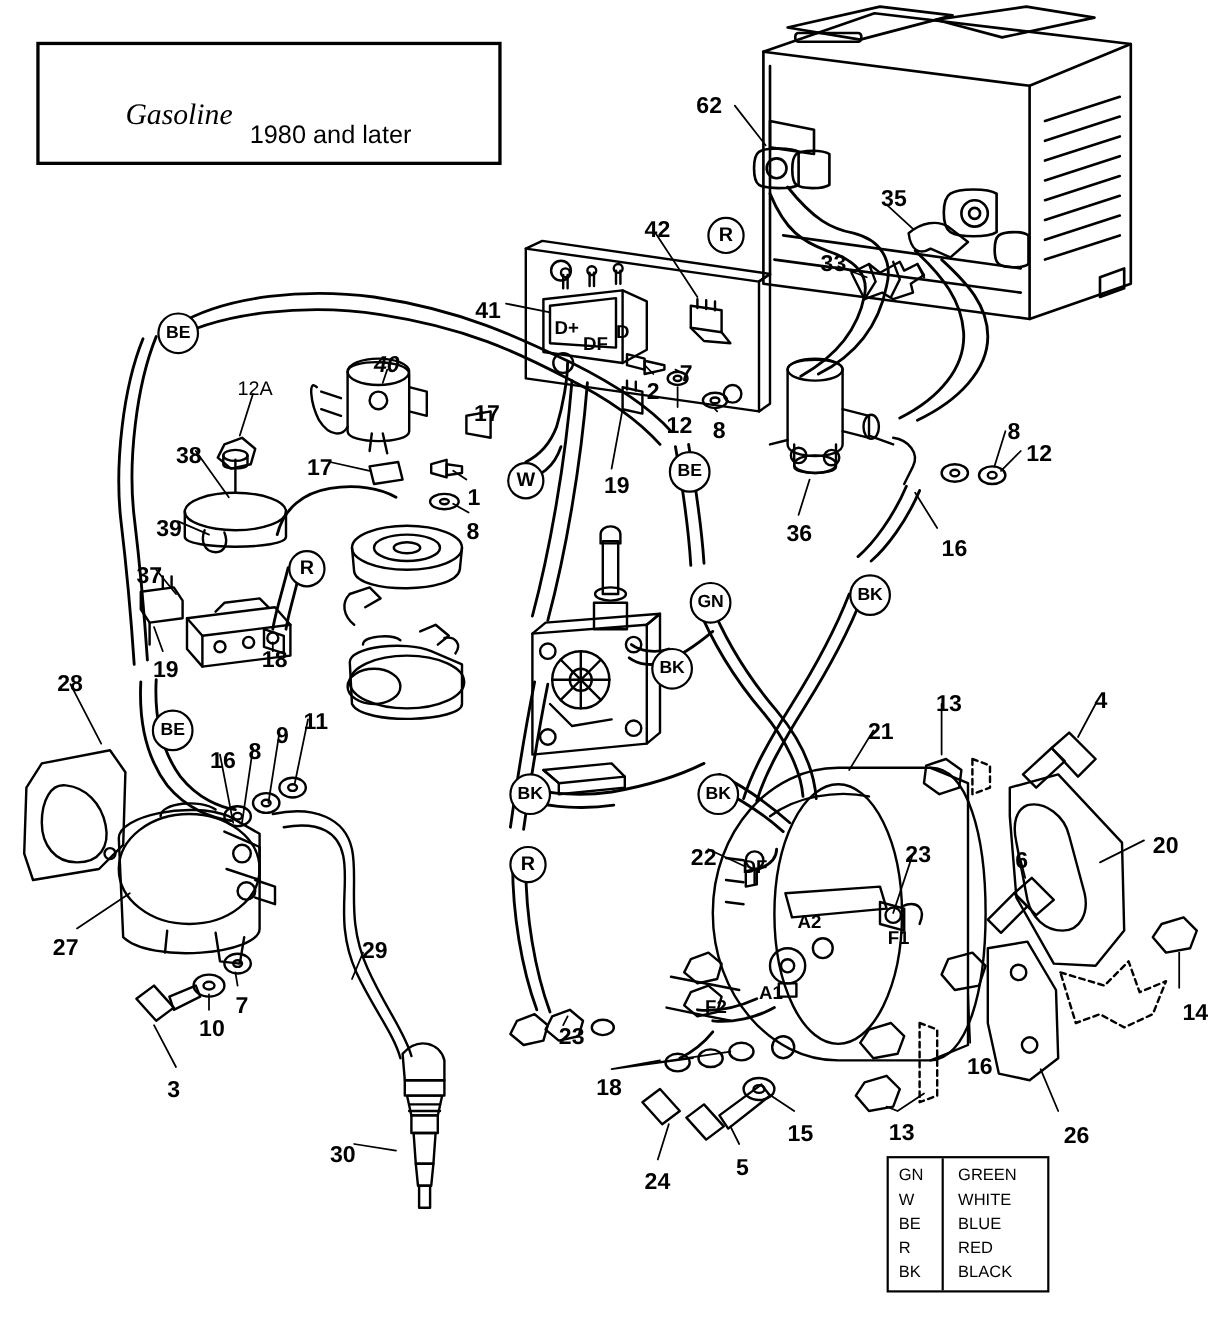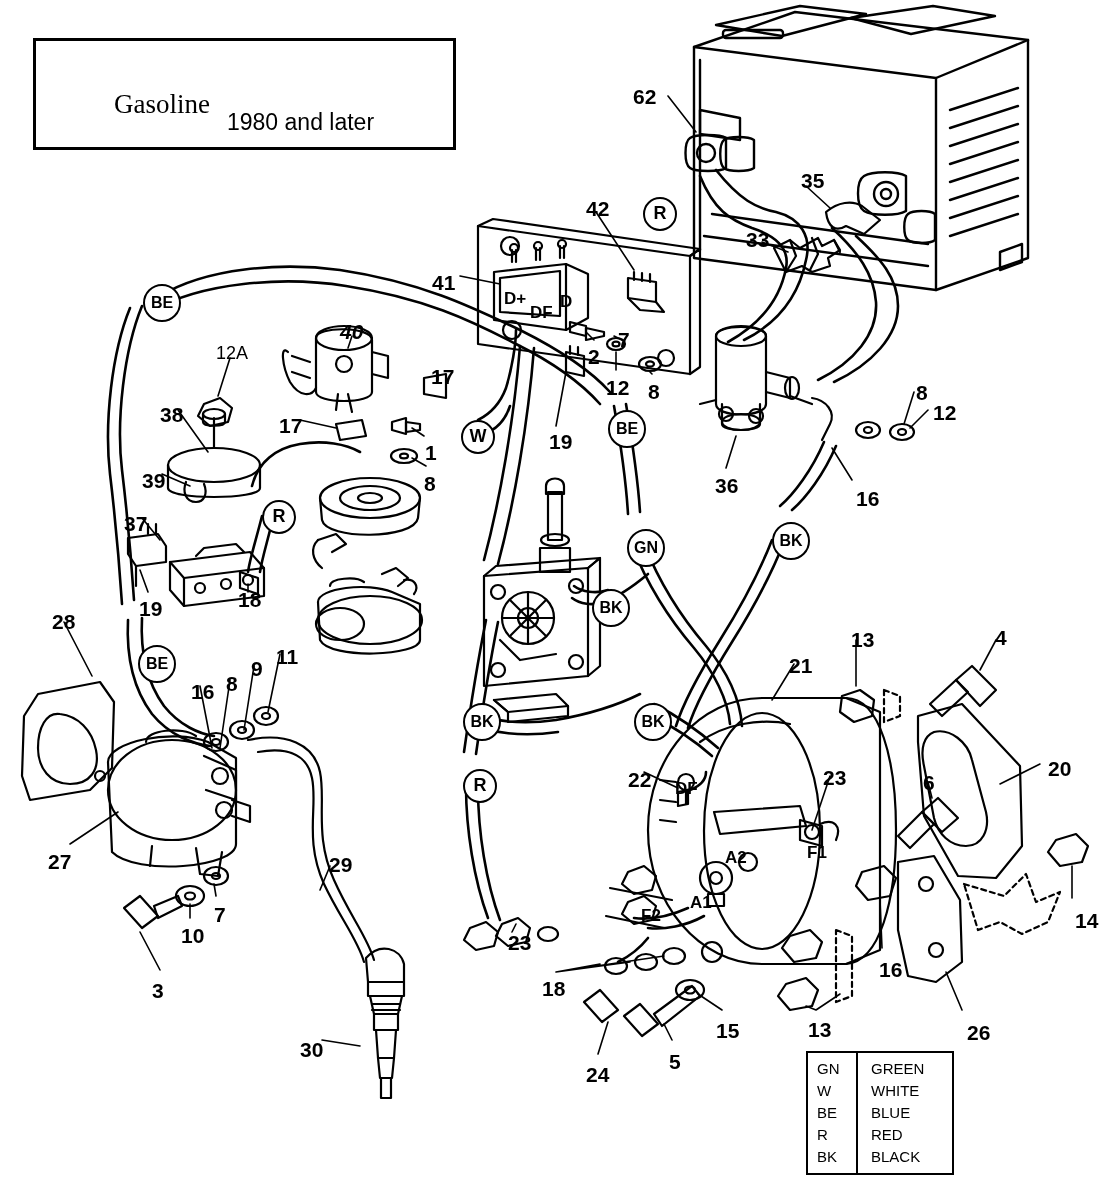--- a/index.html
+++ b/index.html
@@ -41,20 +41,21 @@
     font-style: italic;
     font-size: 27px;
     letter-spacing: 0.5px;
     white-space: nowrap;
   }
   .title-line2 {
     position: absolute;
     left: 78px;
     top: 48px;
     font-family: "Liberation Serif", serif;
+    font-style: italic;
     font-size: 27px;
     white-space: nowrap;
   }
   .title-line3 {
     position: absolute;
     left: 206px;
     top: 28px;
     font-family: "Liberation Sans", sans-serif;
     font-size: 25px;
     font-weight: 600;
@@ -641,18 +642,18 @@
       <div class="code-circle" style="left: 592px; top: 589px; width: 38px; height: 38px; line-height: 33px; font-size: 16px;">BK</div>
       <div class="code-circle" style="left: 138px; top: 645px; width: 38px; height: 38px; line-height: 33px; font-size: 16px;">BE</div>
       <div class="code-circle" style="left: 463px; top: 703px; width: 38px; height: 38px; line-height: 33px; font-size: 16px;">BK</div>
       <div class="code-circle" style="left: 634px; top: 703px; width: 38px; height: 38px; line-height: 33px; font-size: 16px;">BK</div>
       <div class="code-circle" style="left: 463px; top: 769px; width: 34px; height: 34px; line-height: 29px; font-size: 18px;">R</div>
       <div class="term" style="left: 504px; top: 289px;">D+</div>
       <div class="term" style="left: 530px; top: 303px;">DF</div>
       <div class="term" style="left: 560px; top: 292px;">D</div>
       <div class="term" style="left: 675px; top: 779px;">DF</div>
       <div class="term" style="left: 807px; top: 843px;">F1</div>
-      <div class="term" style="left: 725px; top: 848px;">A2</div>
+      <div class="term" style="left: 725px; top: 829px;">A2</div>
       <div class="term" style="left: 690px; top: 893px;">A1</div>
       <div class="term" style="left: 641px; top: 906px;">F2</div>
     </div>
 
 </div>
 
 </body></html>

